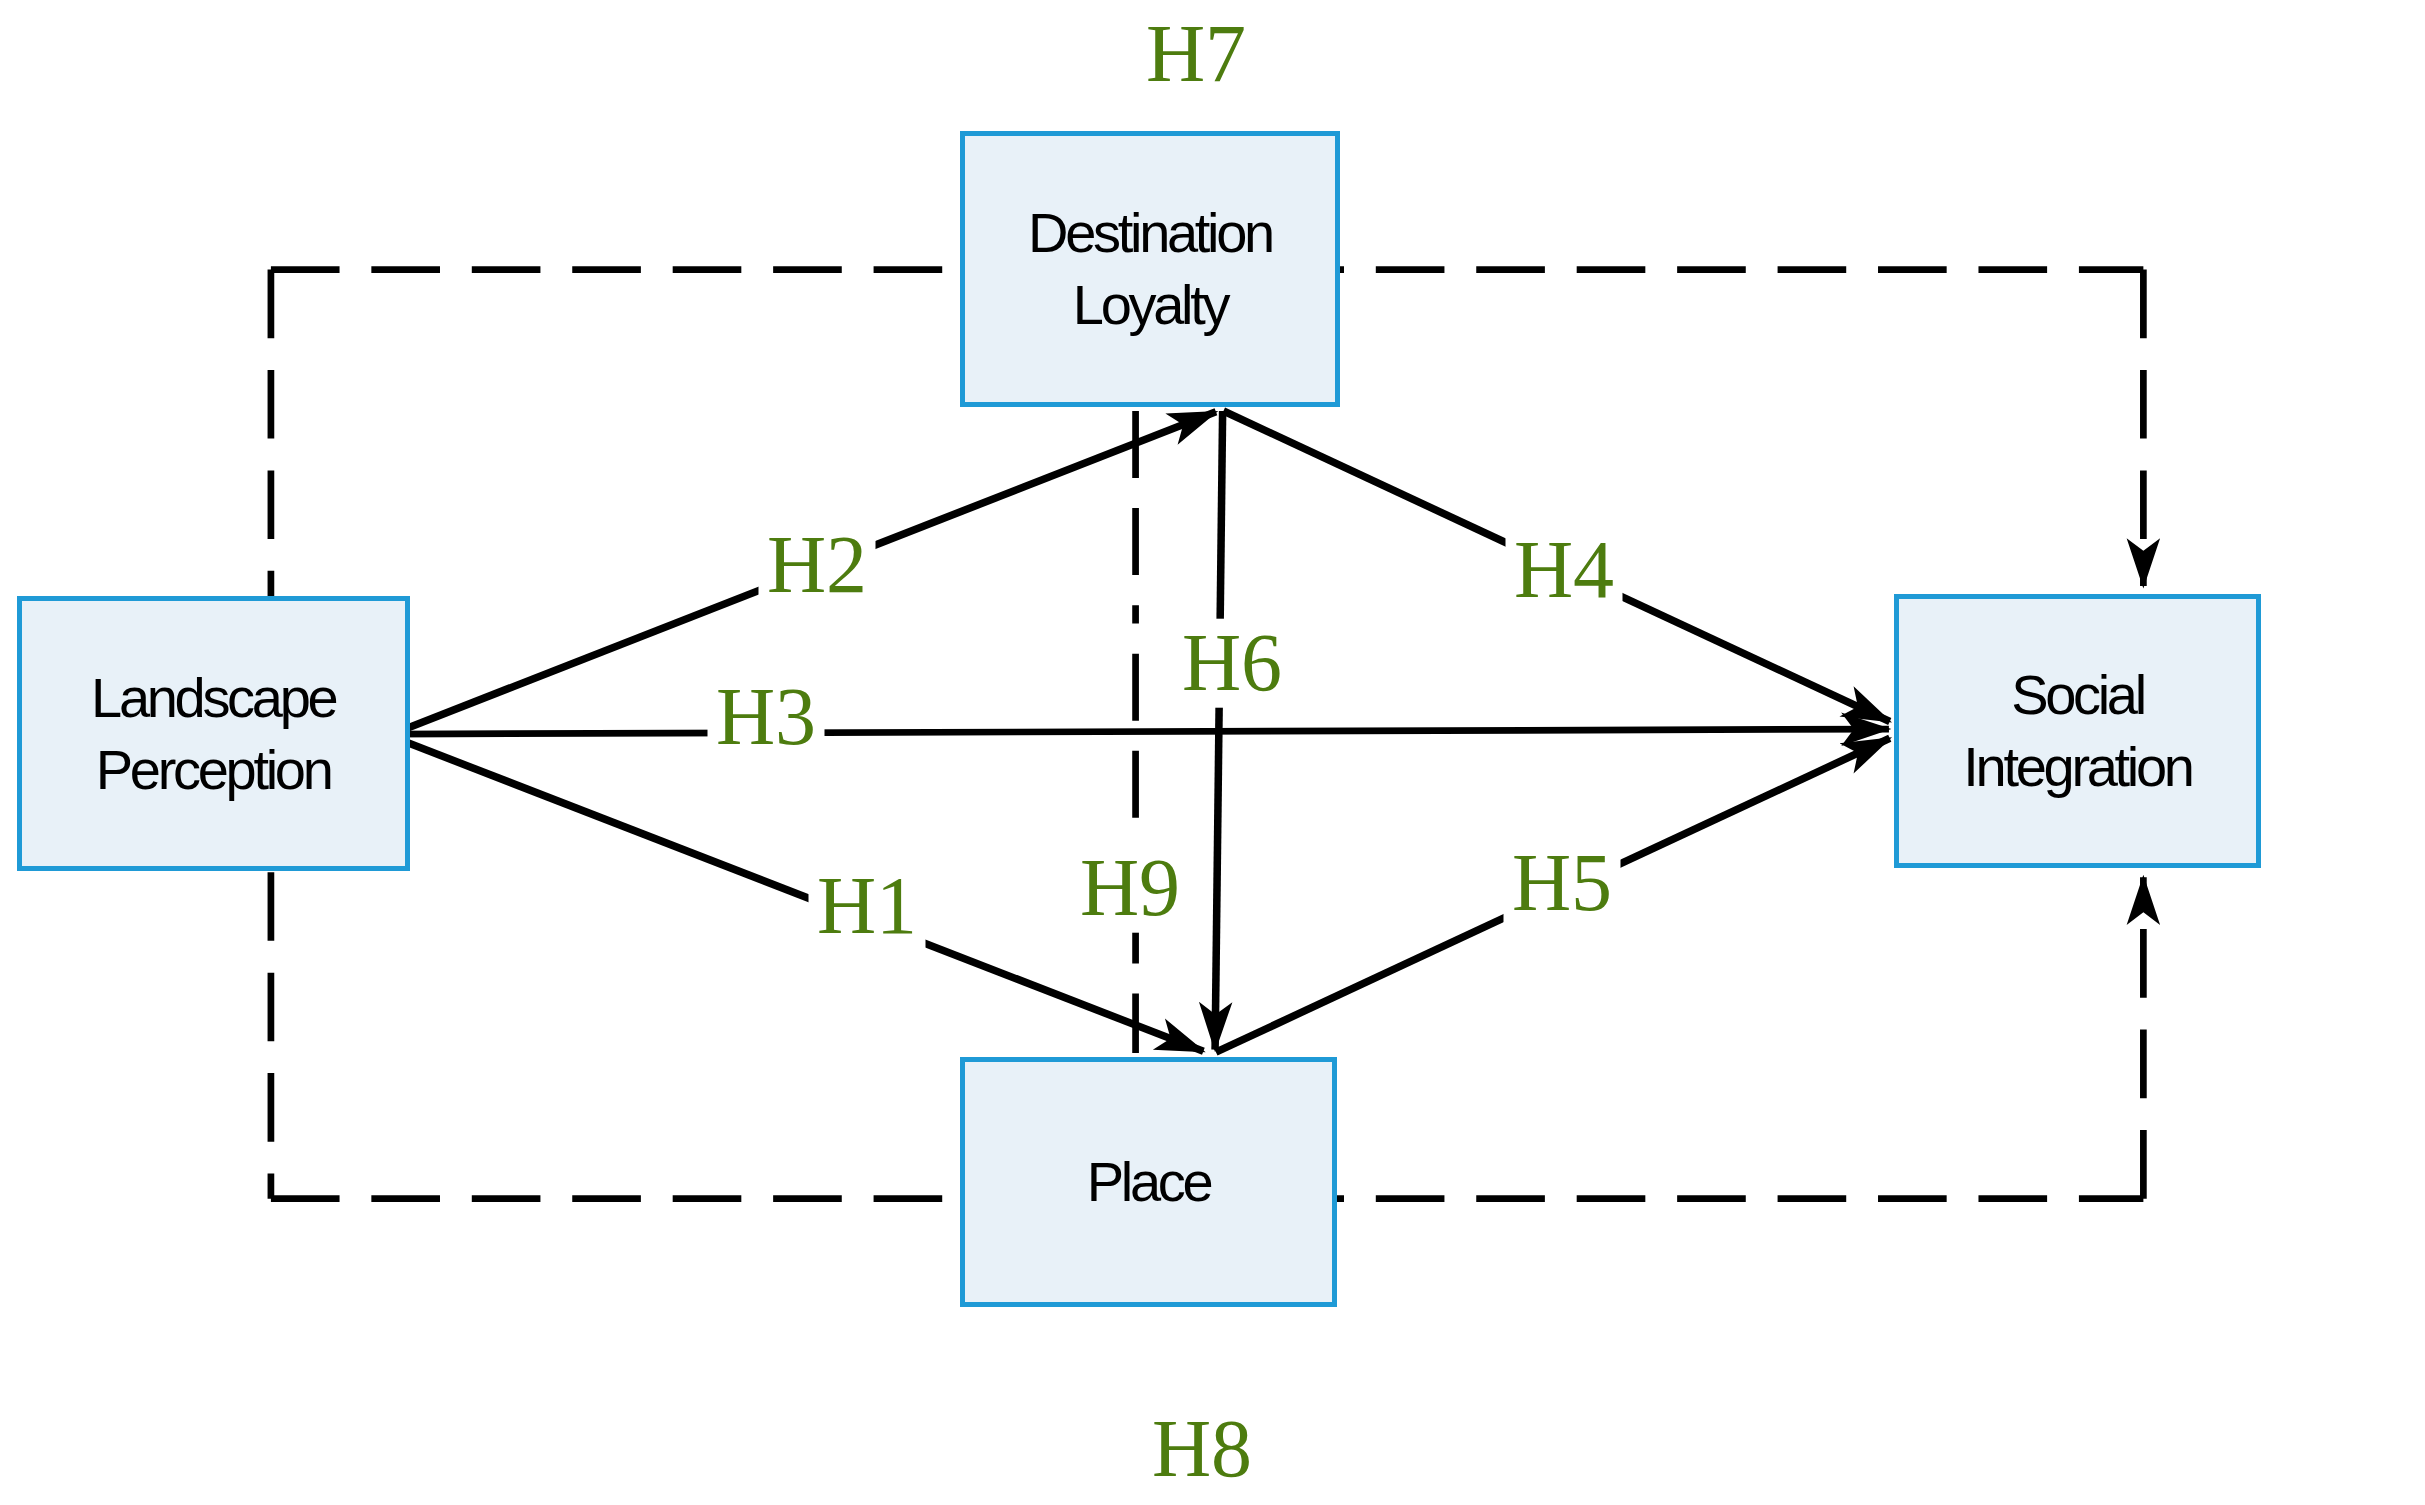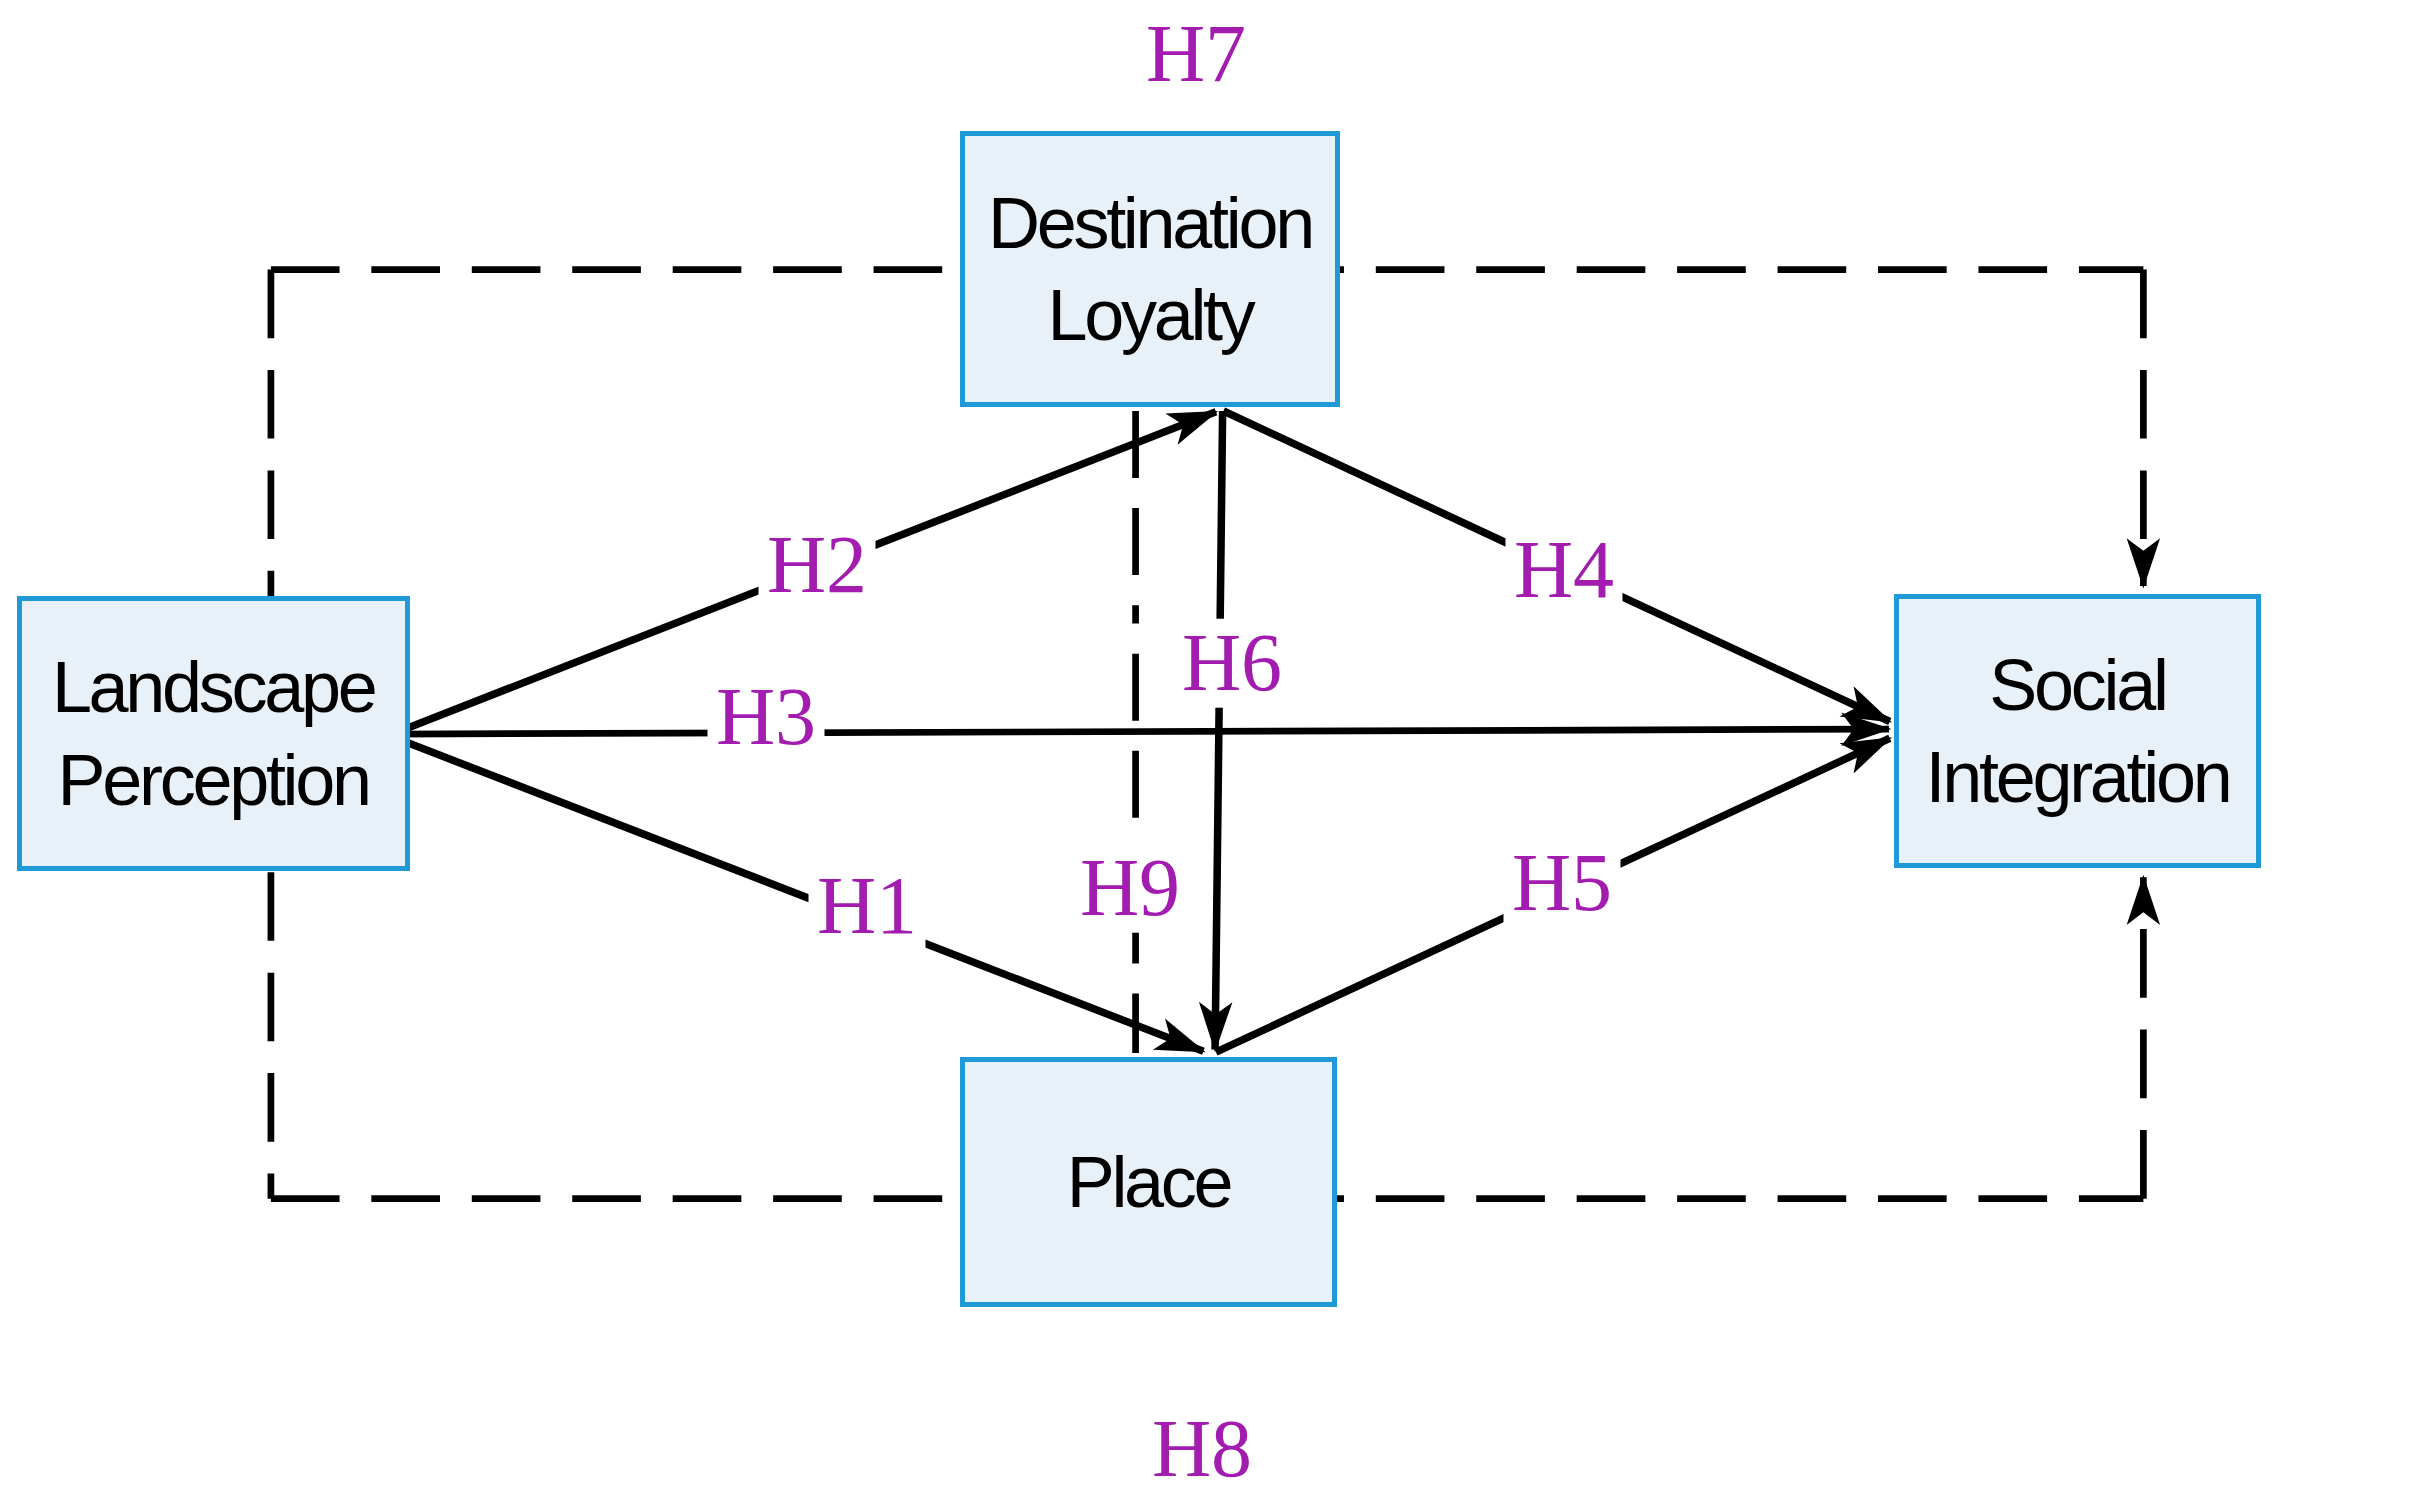--- a/index.html
+++ b/index.html
@@ -13,39 +13,39 @@
   .canvas{position:absolute;left:0;top:0;z-index:1;}
   .cbox{
     position:absolute;
     box-sizing:border-box;
     background:#e8f1f8;
     border:5.9px solid #1f9ad6;
     display:flex;flex-direction:column;align-items:center;justify-content:center;
     text-align:center;
     z-index:2;
     color:#000;
-    font-size:72px;
+    font-size:56px;
     letter-spacing:-3.3px;
     line-height:1.28;
   }
   .cbox span{display:block;white-space:nowrap;}
   .box-lp{left:16.7px;top:596px;width:393px;height:275px;}
   .box-dl{left:960px;top:131px;width:380px;height:276px;}
   .box-pa{left:960px;top:1057px;width:377px;height:250px;}
   .box-si{left:1894px;top:594px;width:367px;height:274px;}
   .hlabel{
     position:absolute;
     transform:translate(-50%,-50%);
     background:#ffffff;
     font-family:"Liberation Serif", serif;
     font-size:82px;
     line-height:1.0;
     padding:3.3px 8.4px;
     z-index:3;
-    color:#a21caf;
+    color:#4d7c0f;
     white-space:nowrap;
   }
   .lab-h1{left:867px;top:906px;}
   .lab-h2{left:817px;top:565px;}
   .lab-h3{left:766px;top:717px;text-align:right;}
   .lab-h4{left:1564px;top:570px;}
   .lab-h5{left:1562px;top:883px;}
   .lab-h6{left:1232px;top:663px;}
   .lab-h9{left:1130px;top:888px;}
   .lab-h7{left:1196px;top:54px;background:transparent;}

